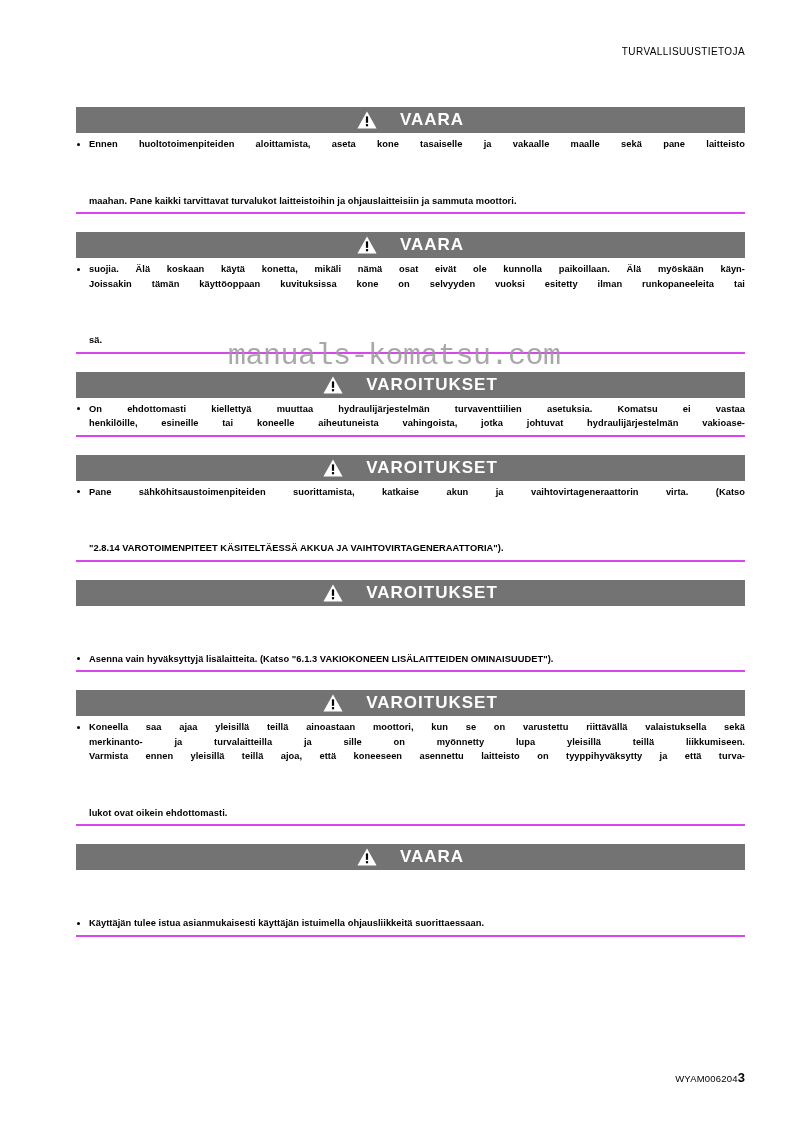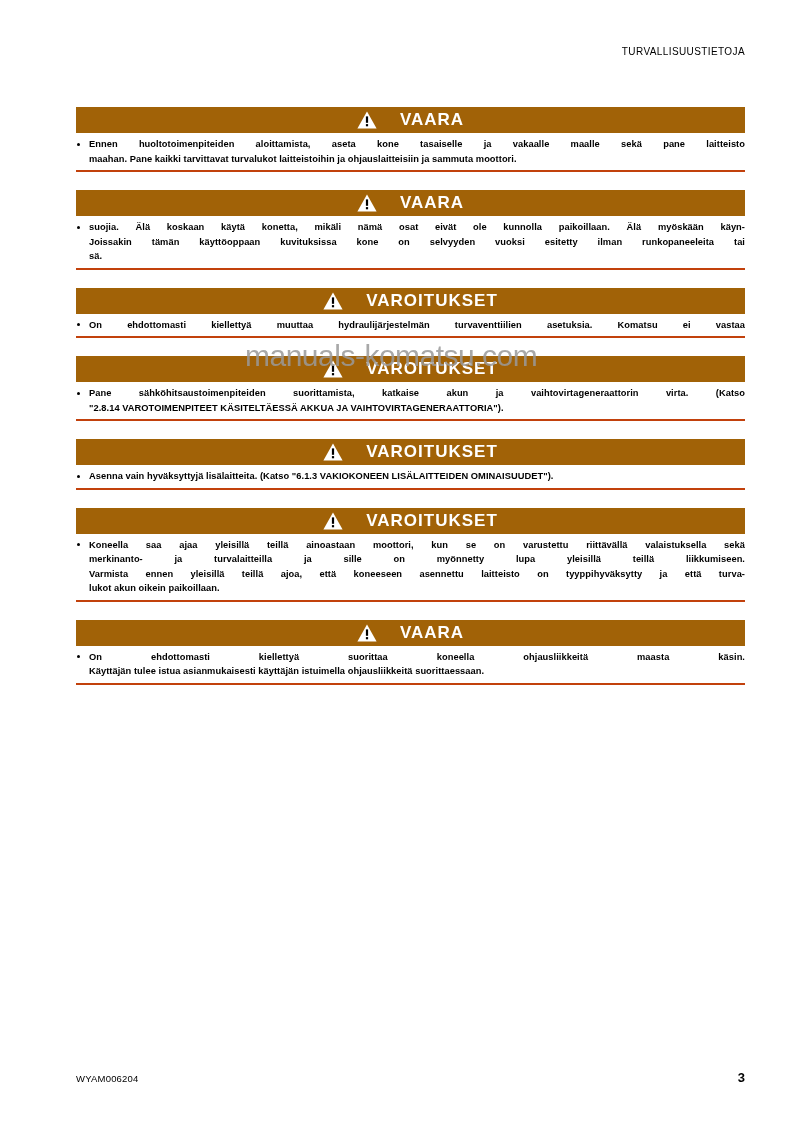--- a/index.html
+++ b/index.html
@@ -44,21 +44,21 @@
     width: 669px;
   }
 
   .warn-block {
     width: 669px;
     margin: 0 0 18px 0;
   }
   .warn-block:last-child { margin-bottom: 0; }
 
   .warn-bar {
-    background: #a16207;
+    background: #737373;
     height: 26px;
     display: flex;
     align-items: center;
     justify-content: center;
     gap: 23px;
     box-sizing: border-box;
   }
   .warn-tri {
     display: block;
     width: 20px;
@@ -70,21 +70,21 @@
     font-family: "Liberation Sans", sans-serif;
     font-weight: 700;
     font-size: 17px;
     letter-spacing: 1.0px;
     line-height: 18px;
     white-space: nowrap;
   }
 
   .warn-body {
     padding: 4px 0 4px 0;
-    border-bottom: 2px solid #c2410c;
+    border-bottom: 2px solid #d946ef;
     box-sizing: border-box;
   }
   .warn-li {
     position: relative;
     padding-left: 13px;
     font-family: "Liberation Sans", sans-serif;
     font-weight: 700;
     font-size: 9.3px;
     line-height: 14.5px;
     color: #000;
@@ -98,48 +98,47 @@
     width: 3.4px;
     height: 3.4px;
     border-radius: 50%;
     background: #000;
   }
   .warn-li .ln { display: block; }
   .warn-li .ln.just {
     text-align: justify;
     text-align-last: justify;
   }
-  .warn-li .ln.last { text-align: left; text-align-last: left; }
+  .warn-li .ln.last { text-align: left; text-align-last: left; margin-top: 42px; }
 
   
   .watermark {
     position: absolute;
-    left: 245px;
+    left: 228px;
     top: 339px;
-    font-family: Liberation Sans, sans-serif;
+    font-family: Liberation Mono, monospace;
     font-size: 30px;
     font-weight: 400;
     color: #9a9a9a;
     opacity: 0.85;
     white-space: nowrap;
     letter-spacing: -0.5px;
     pointer-events: none;
     z-index: 5;
   }
 
   
   .doc-footer {
     position: absolute;
     left: 76px;
     top: 1070px;
     width: 669px;
     display: flex;
     align-items: baseline;
-    justify-content: space-between;
-    gap: 36px;
+    justify-content: flex-end;
   }
   .footer-code {
     font-family: "Liberation Sans", sans-serif;
     font-size: 9.5px;
     color: #000;
     letter-spacing: 0.2px;
   }
   .footer-page {
     font-family: "Liberation Sans", sans-serif;
     font-size: 13px;
@@ -202,20 +201,21 @@
               <rect x="8.9" y="5.4" width="2.2" height="6.4" fill="#000000"></rect>
               <rect x="8.9" y="13.1" width="2.2" height="2.2" fill="#000000"></rect>
             </svg>
           </span>
           <span class="warn-word">VAROITUKSET</span>
         </div>
         <div class="warn-body">
           <div class="warn-li">
             <span class="bullet"></span>
             <span class="ln just">On ehdottomasti kiellettyä muuttaa hydraulijärjestelmän turvaventtiilien asetuksia. Komatsu ei vastaa</span>
+            <span class="ln just">henkilöille, esineille tai koneelle aiheutuneista vahingoista, jotka johtuvat hydraulijärjestelmän vakioase-</span>
           </div>
         </div>
       </div>
       <div class="warn-block">
         <div class="warn-bar">
           <span style="display: flex;">
             <svg class="warn-tri" viewBox="0 0 20 18" aria-hidden="true">
               <polygon points="10,0.6 19.6,17.4 0.4,17.4" fill="#ffffff"></polygon>
               <rect x="8.9" y="5.4" width="2.2" height="6.4" fill="#000000"></rect>
               <rect x="8.9" y="13.1" width="2.2" height="2.2" fill="#000000"></rect>
@@ -259,39 +259,38 @@
             </svg>
           </span>
           <span class="warn-word">VAROITUKSET</span>
         </div>
         <div class="warn-body">
           <div class="warn-li">
             <span class="bullet"></span>
             <span class="ln just">Koneella saa ajaa yleisillä teillä ainoastaan moottori, kun se on varustettu riittävällä valaistuksella sekä</span>
             <span class="ln just">merkinanto- ja turvalaitteilla ja sille on myönnetty lupa yleisillä teillä liikkumiseen.</span>
             <span class="ln just">Varmista ennen yleisillä teillä ajoa, että koneeseen asennettu laitteisto on tyyppihyväksytty ja että turva-</span>
-            <span class="ln last">lukot akun oikein paikoillaan.</span>
+            <span class="ln last">lukot ovat oikein ehdottomasti.</span>
           </div>
         </div>
       </div>
       <div class="warn-block">
         <div class="warn-bar">
           <span style="display: flex;">
             <svg class="warn-tri" viewBox="0 0 20 18" aria-hidden="true">
               <polygon points="10,0.6 19.6,17.4 0.4,17.4" fill="#ffffff"></polygon>
               <rect x="8.9" y="5.4" width="2.2" height="6.4" fill="#000000"></rect>
               <rect x="8.9" y="13.1" width="2.2" height="2.2" fill="#000000"></rect>
             </svg>
           </span>
           <span class="warn-word">VAARA</span>
         </div>
         <div class="warn-body">
           <div class="warn-li">
             <span class="bullet"></span>
-            <span class="ln just">On ehdottomasti kiellettyä suorittaa koneella ohjausliikkeitä maasta käsin.</span>
             <span class="ln last">Käyttäjän tulee istua asianmukaisesti käyttäjän istuimella ohjausliikkeitä suorittaessaan.</span>
           </div>
         </div>
       </div>
     </div>
 
   <div class="watermark">manuals-komatsu.com</div>
 
   <div class="doc-footer">
     <div class="footer-code">WYAM006204</div>

